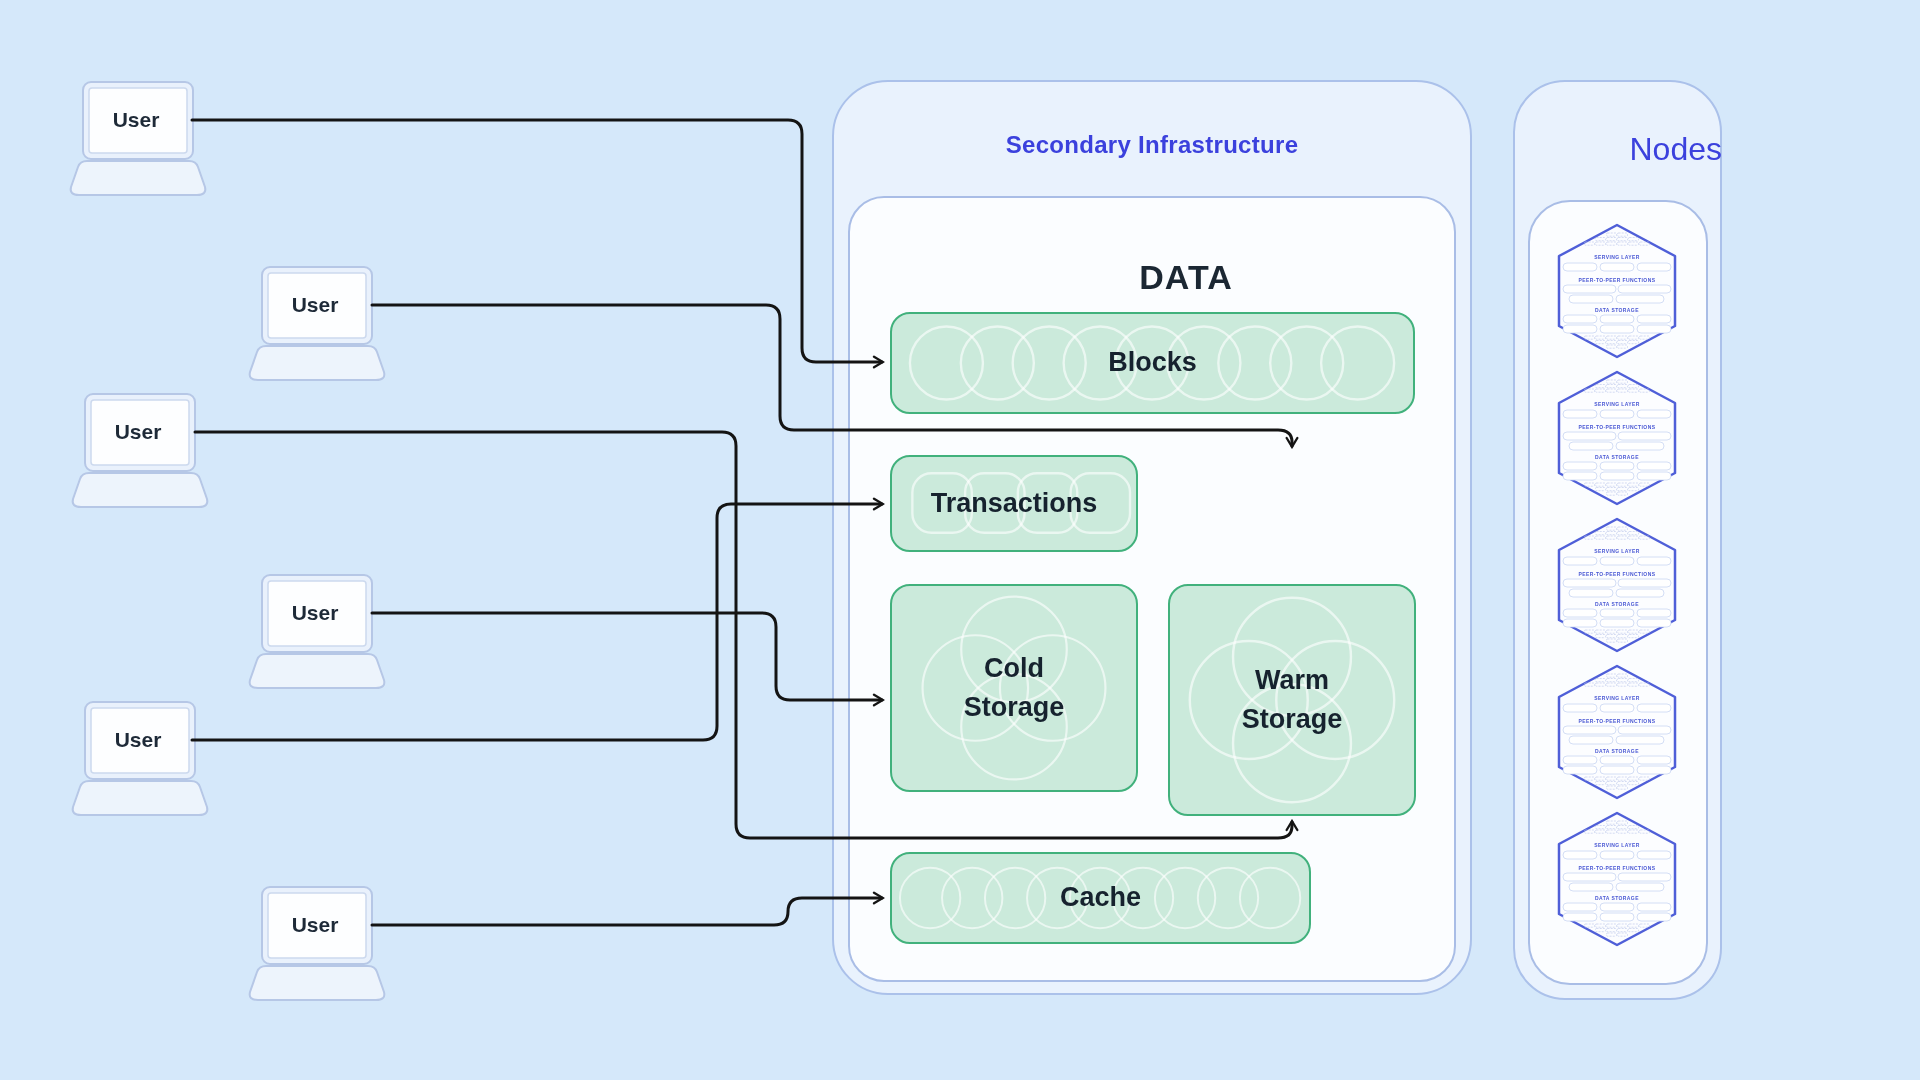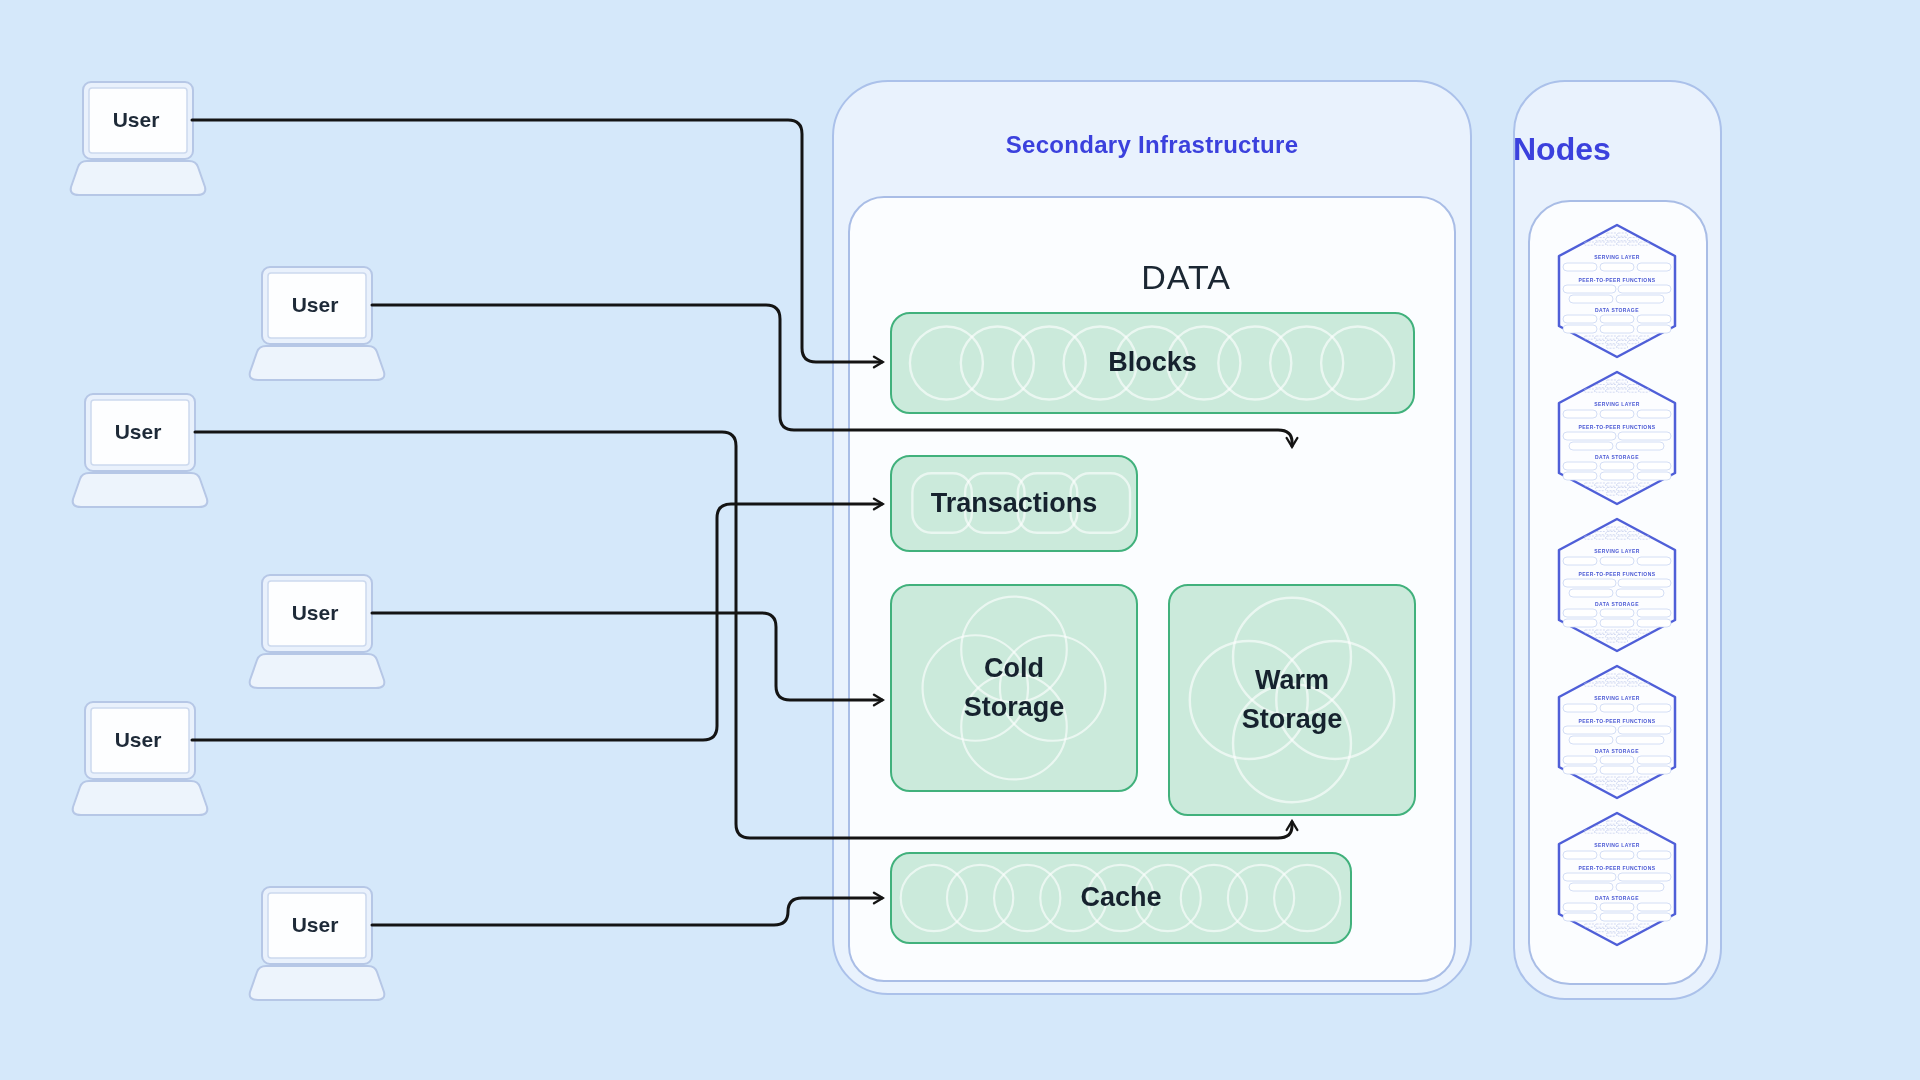--- a/index.html
+++ b/index.html
@@ -22,38 +22,38 @@
   #stage{position:relative;width:1920px;height:1080px;background:var(--bg)}
 
   .panel{position:absolute;background:var(--panel-bg);border:2px solid var(--panel-border)}
   .card{position:absolute;background:var(--card-bg);border:2px solid var(--card-border)}
 
   .si-panel{left:832px;top:80px;width:640px;height:915px;border-radius:56px}
   .si-title{position:absolute;left:832px;top:131px;width:640px;text-align:center;
             font-size:24px;font-weight:700;color:var(--accent-blue);letter-spacing:.3px}
   .data-panel{left:848px;top:196px;width:608px;height:786px;border-radius:36px}
   .data-title{position:absolute;left:848px;top:258px;width:676px;text-align:center;
-              font-size:34px;font-weight:400;color:#1b2733;letter-spacing:1px}
+              font-size:34px;font-weight:700;color:#1b2733;letter-spacing:1px}
 
   .gbox{position:absolute;background:var(--green-fill);border:2.5px solid var(--green-border);
         border-radius:20px;display:flex;align-items:center;justify-content:center;overflow:hidden}
   .gbox .deco{position:absolute;left:0;top:0;width:100%;height:100%}
   .glabel{position:relative;font-size:27px;font-weight:700;color:var(--ink);text-align:center;line-height:1.45}
   .glabel.two-line{max-width:150px}
 
   .box-blocks{left:890px;top:312px;width:525px;height:102px}
   .box-transactions{left:890px;top:455px;width:248px;height:97px}
   .box-logs{left:1168px;top:455px;width:248px;height:97px}
   .box-cold{left:890px;top:584px;width:248px;height:208px}
   .box-warm{left:1168px;top:584px;width:248px;height:232px}
-  .box-cache{left:890px;top:852px;width:462px;height:92px}
+  .box-cache{left:890px;top:852px;width:421px;height:92px}
 
   .nodes-panel{left:1513px;top:80px;width:209px;height:920px;border-radius:52px}
-  .nodes-title{position:absolute;left:1513px;top:131px;width:209px;text-align:left;
-               font-size:32px;font-weight:700;color:var(--accent-blue)}
+  .nodes-title{position:absolute;left:1513px;top:131px;width:209px;text-align:right;
+               font-size:32px;font-weight:400;color:var(--accent-blue)}
   .nodes-inner{left:1528px;top:200px;width:180px;height:785px;border-radius:42px}
   #hex-stack{position:absolute;left:1556px;top:223px;width:122px;display:flex;
              flex-direction:column;gap:11px}
 
   .laptop{position:absolute;width:160px;height:118px}
   .laptop svg{position:absolute;left:0;top:0}
   .user-label{position:absolute;left:25px;top:0;width:106px;height:78px;display:flex;
               align-items:center;justify-content:center;font-size:21px;font-weight:700;color:#1e2a38}
 
   #connectors{position:absolute;left:0;top:0;z-index:6;pointer-events:none}

